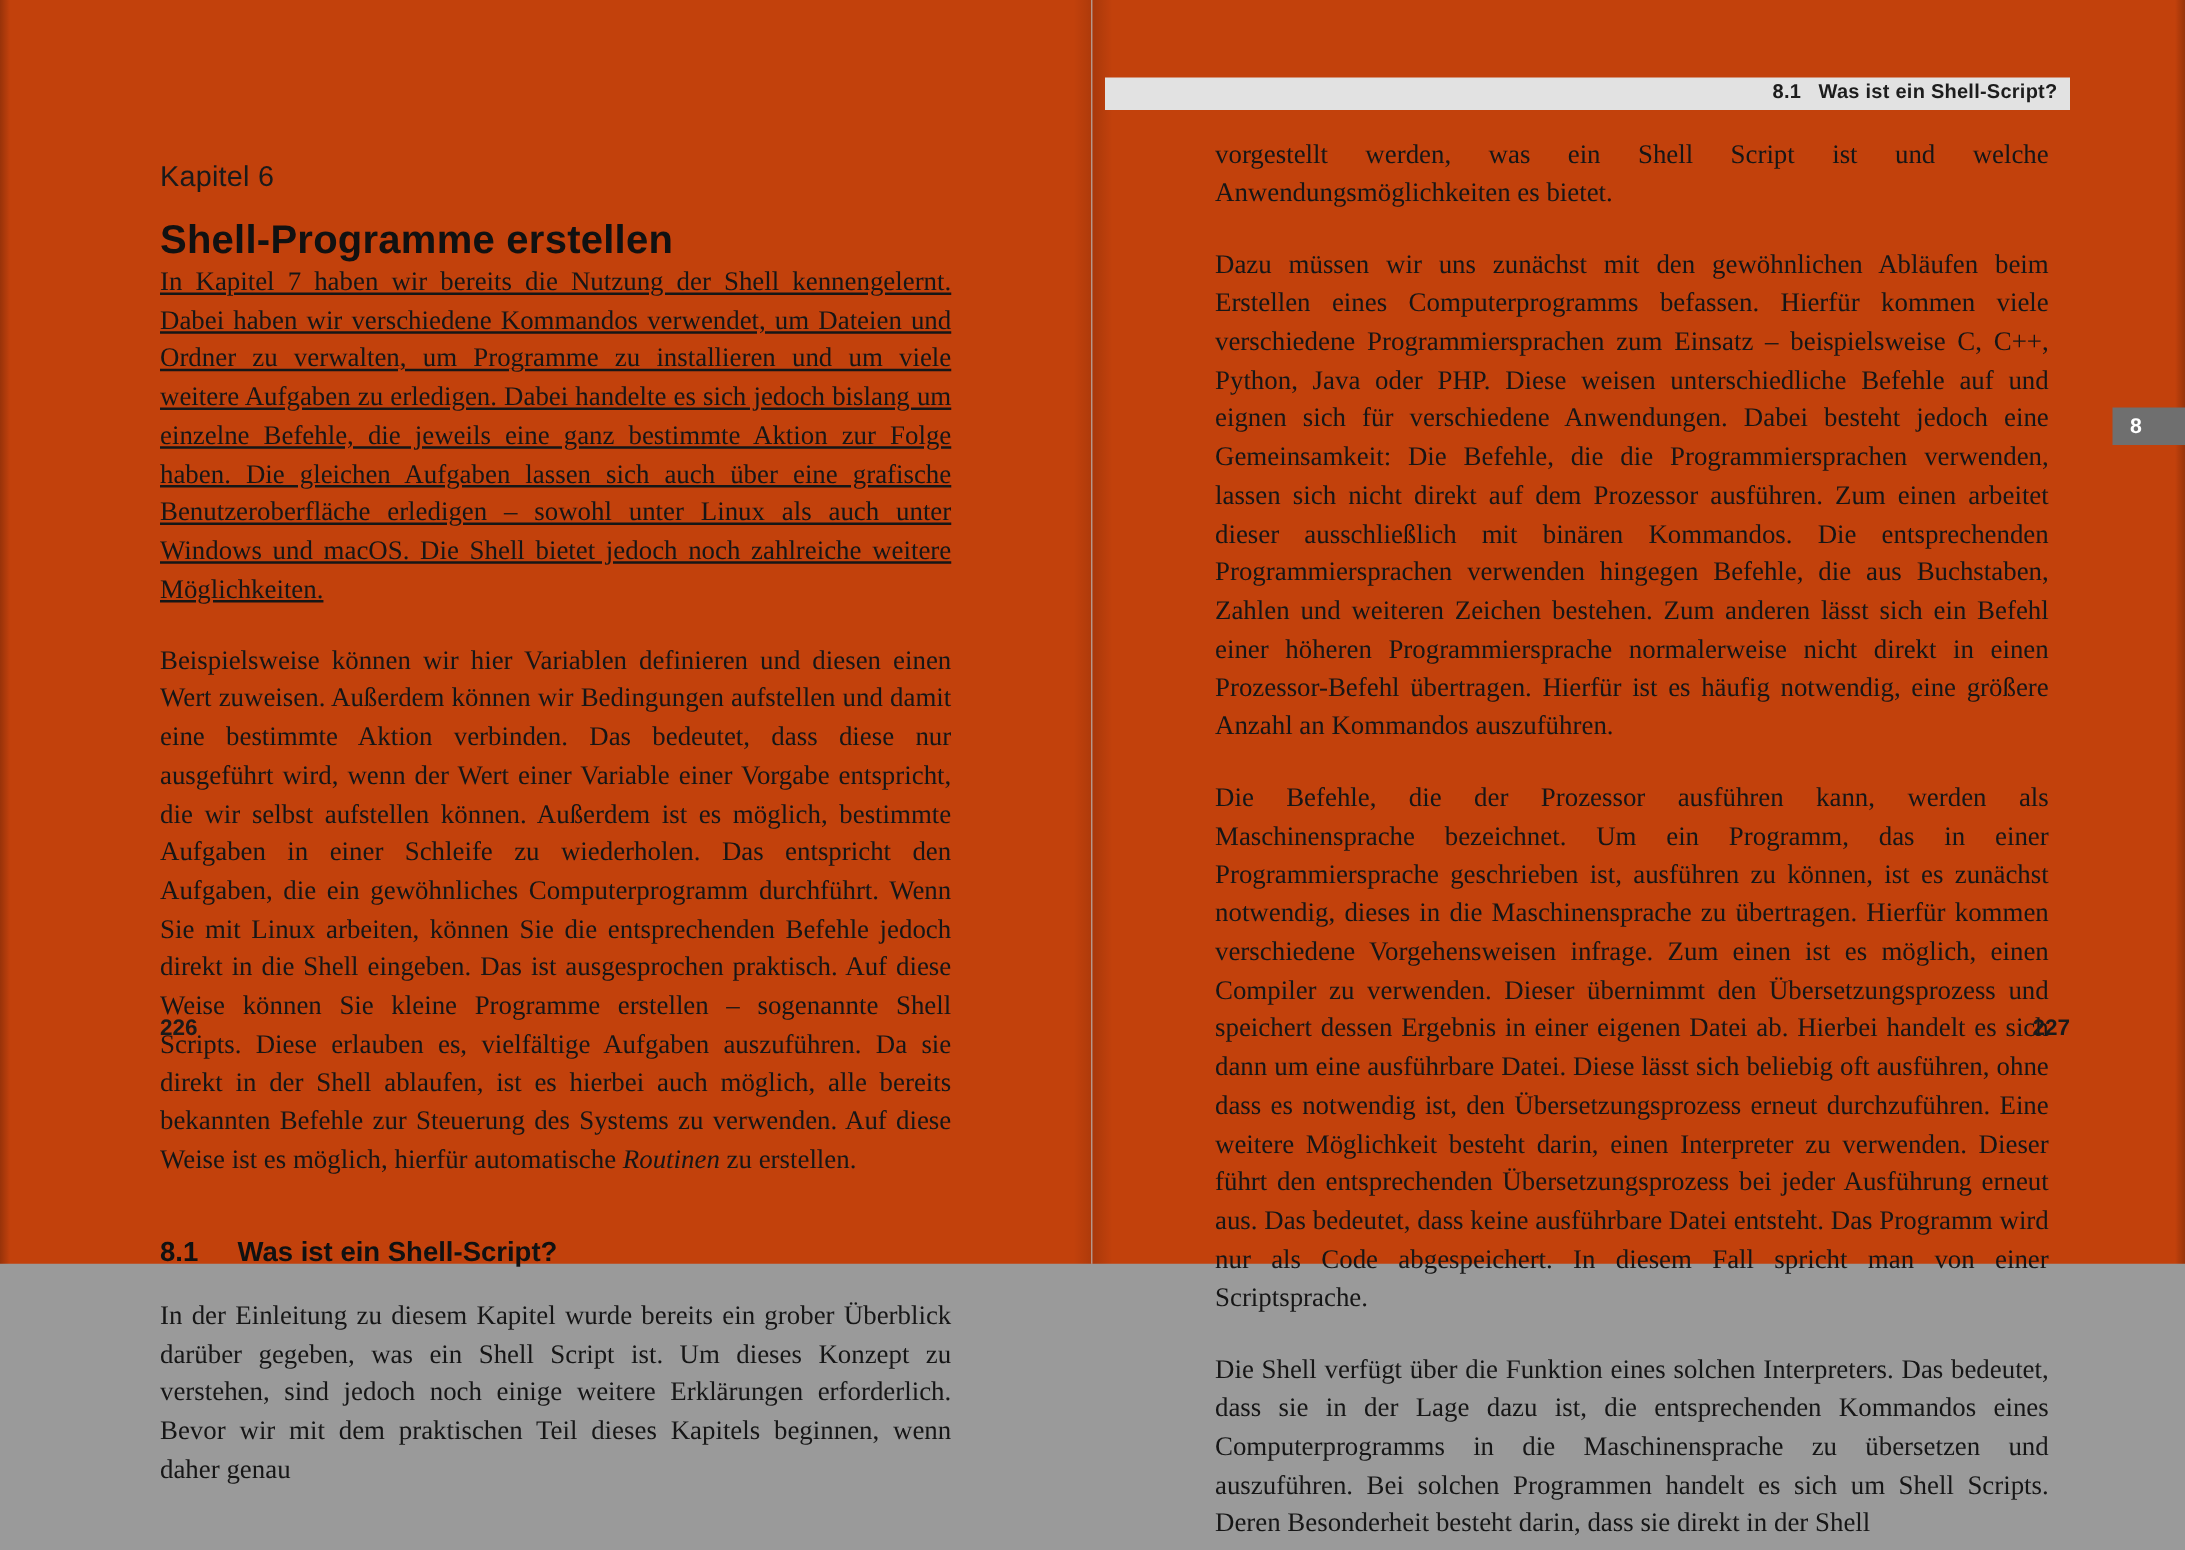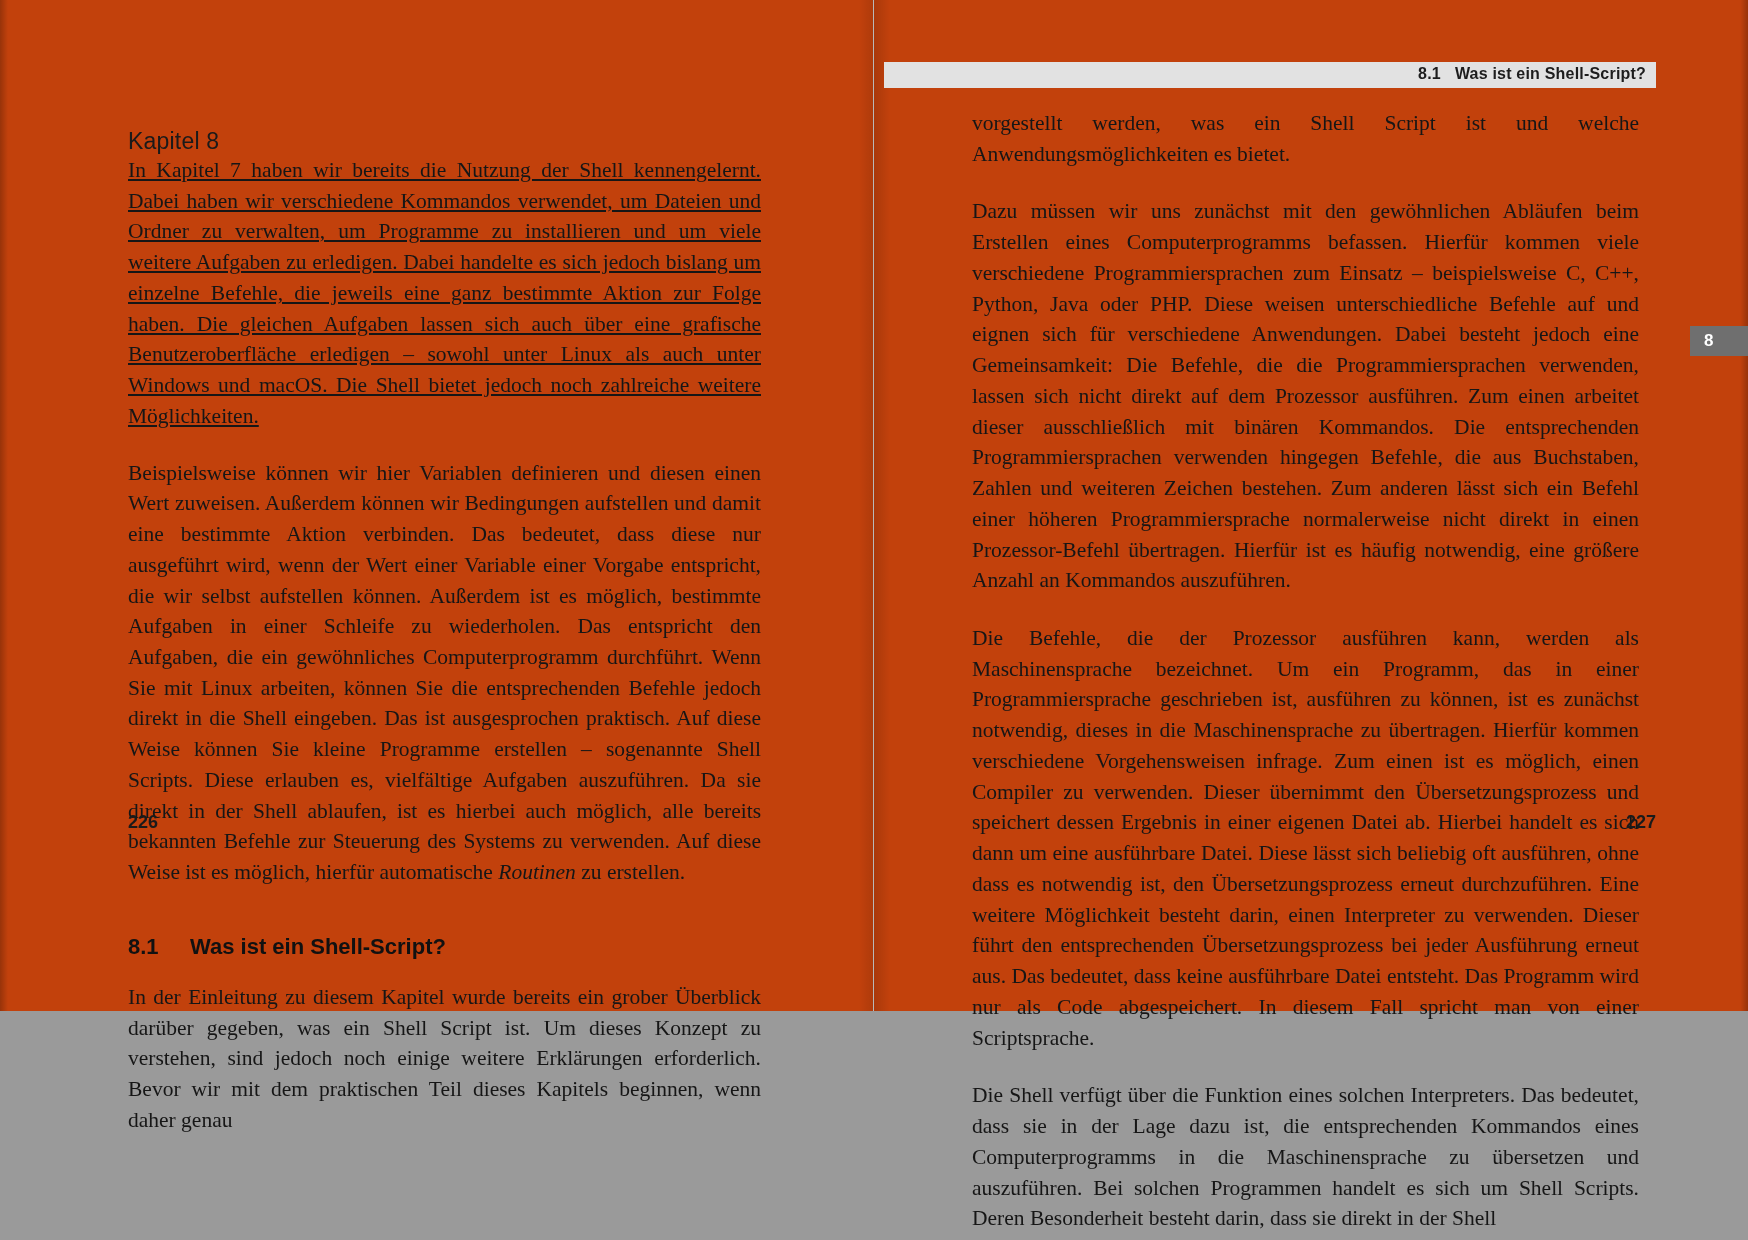--- a/index.html
+++ b/index.html
@@ -176,21 +176,22 @@
 </style>
 </head>
 <body>
 
 <div class="spread">
 
   <div class="page page-left">
     <div class="edge-left"></div>
 
     <div class="left-content">
-      <div class="chapter-num">Kapitel 8</div>
+      <div class="chapter-num">Kapitel 6</div>
+      <div class="chapter-title">Shell-Programme erstellen</div>
 
       <p class="body first-para">In Kapitel 7 haben wir bereits die Nutzung der Shell kennengelernt. Dabei haben wir verschiedene Kommandos verwendet, um Dateien und Ordner zu verwalten, um Programme zu installieren und um viele weitere Aufgaben zu erledigen. Dabei handelte es sich jedoch bislang um einzelne Befehle, die jeweils eine ganz bestimmte Aktion zur Folge haben. Die gleichen Aufgaben lassen sich auch über eine grafische Benutzeroberfläche erledigen – sowohl unter Linux als auch unter Windows und macOS. Die Shell bietet jedoch noch zahlreiche weitere Möglichkeiten.</p>
 
       <p class="body">
         <span>Beispielsweise können wir hier Variablen definieren und diesen einen Wert zuweisen. Außerdem können wir Bedingungen aufstellen und damit eine bestimmte Aktion verbinden. Das bedeutet, dass diese nur ausgeführt wird, wenn der Wert einer Variable einer Vorgabe entspricht, die wir selbst aufstellen können. Außerdem ist es möglich, bestimmte Aufgaben in einer Schleife zu wiederholen. Das entspricht den Aufgaben, die ein gewöhnliches Computerprogramm durchführt. Wenn Sie mit Linux arbeiten, können Sie die entsprechenden Befehle jedoch direkt in die Shell eingeben. Das ist ausgesprochen praktisch. Auf diese Weise können Sie kleine Programme erstellen – sogenannte Shell Scripts. Diese erlauben es, vielfältige Aufgaben auszuführen. Da sie direkt in der Shell ablaufen, ist es hierbei auch möglich, alle bereits bekannten Befehle zur Steuerung des Systems zu verwenden. Auf diese Weise ist es möglich, hierfür automatische </span><em>Routinen</em><span> zu erstellen.</span>
       </p>
 
       <div class="section-head">
         <span class="num">8.1</span><span>Was ist ein Shell-Script?</span>
       </div>

